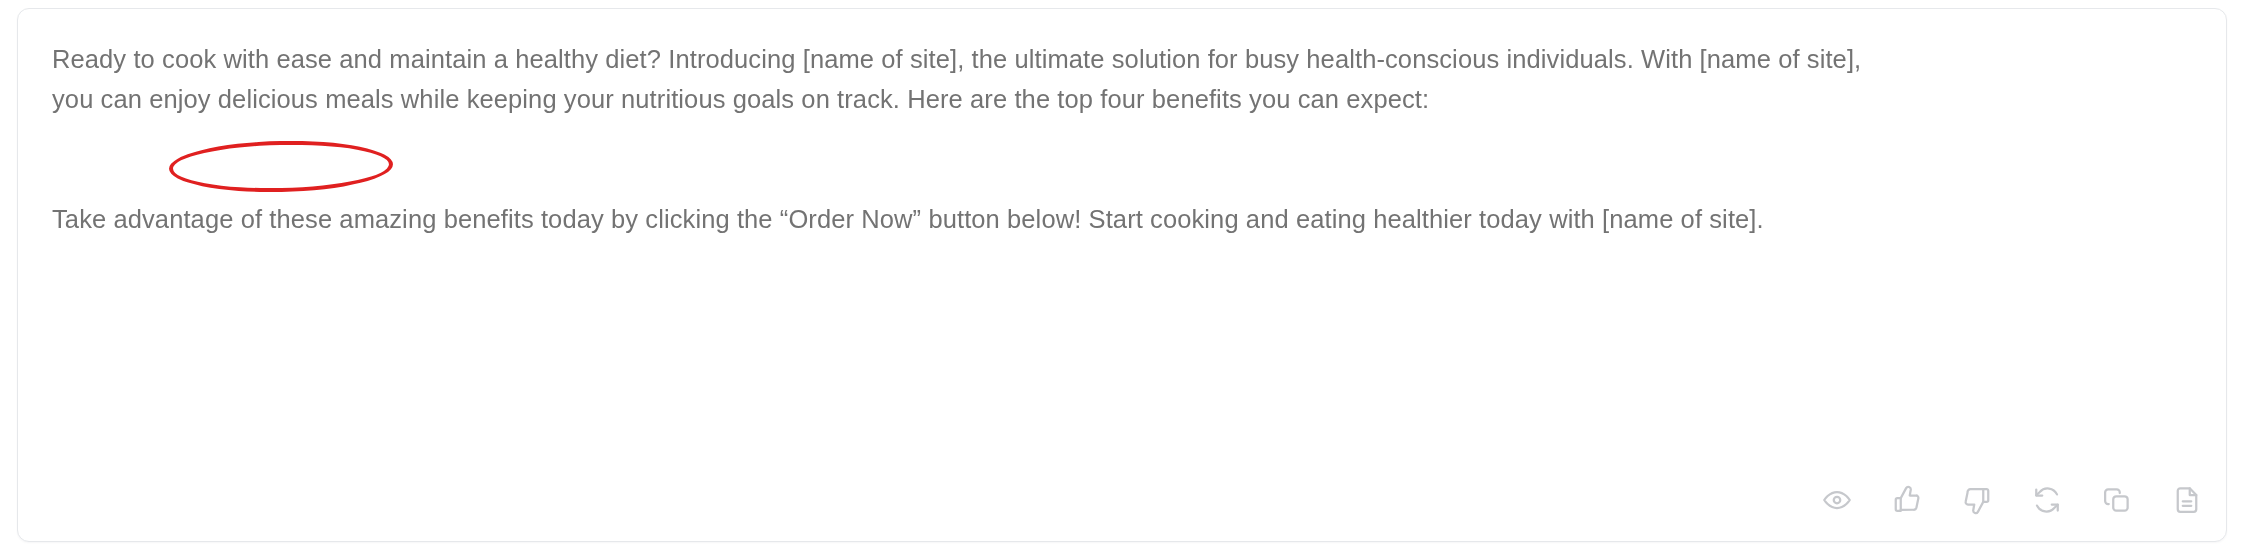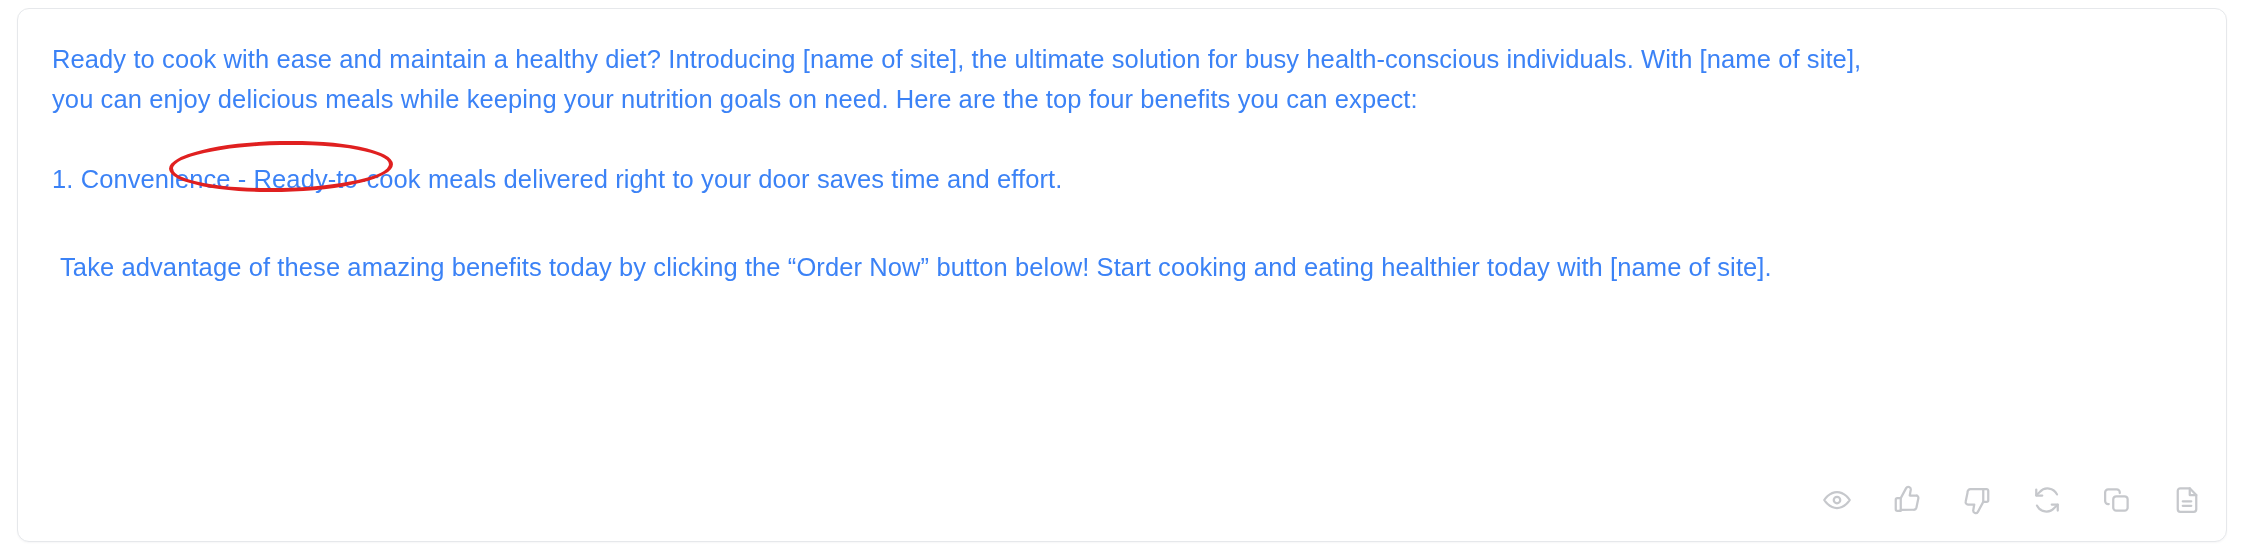--- a/index.html
+++ b/index.html
@@ -28,41 +28,41 @@
     box-shadow: 0 1px 2px rgba(16,24,40,0.04);
   }
   .card-body {
     position: relative;
     padding: 30px 34px 0 34px;
     height: 100%;
   }
   .content {
     font-size: 25.5px;
     line-height: 40px;
-    color: #3b82f6;
+    color: #737373;
     font-family: "Liberation Sans", sans-serif;
     font-weight: 400;
     letter-spacing: 0.1px;
   }
   .para {
     margin: 0;
     max-width: 2060px;
   }
   .para-intro { margin-bottom: 0; }
   .spacer { height: 40px; }
   .list {
     margin: 0;
     padding: 0;
     list-style: none;
   }
   .list-row {
     white-space: nowrap;
   }
   .closing {
-    margin: 8px;
+    margin: 0;
   }
   
   .annotation-ellipse {
     position: absolute;
     left: 151px;
     top: 132px;
     width: 224px;
     height: 51px;
     border: 4px solid #e02020;
     border-radius: 50%;
@@ -106,27 +106,26 @@
 
 <div id="screen">
 
   <div class="card">
     <div class="card-body">
 
       <div class="content">
 
         <p class="para para-intro">
           <span class="list-row">Ready to cook with ease and maintain a healthy diet? Introducing [name of site], the ultimate solution for busy health-conscious individuals. With [name of site],</span><br>
-          <span class="list-row">you can enjoy delicious meals while keeping your nutrition goals on need. Here are the top four benefits you can expect:</span>
+          <span class="list-row">you can enjoy delicious meals while keeping your nutritious goals on track. Here are the top four benefits you can expect:</span>
         </p>
 
         <div class="spacer"></div>
 
         <ul class="list">
-          <li class="list-row">1. Convenience - Ready-to-cook meals delivered right to your door saves time and effort.</li>
         </ul>
 
         <div class="spacer"></div>
 
         <p class="closing">Take advantage of these amazing benefits today by clicking the “Order Now” button below! Start cooking and eating healthier today with [name of site].</p>
 
       </div>
 
       <div class="annotation-ellipse"></div>
 

